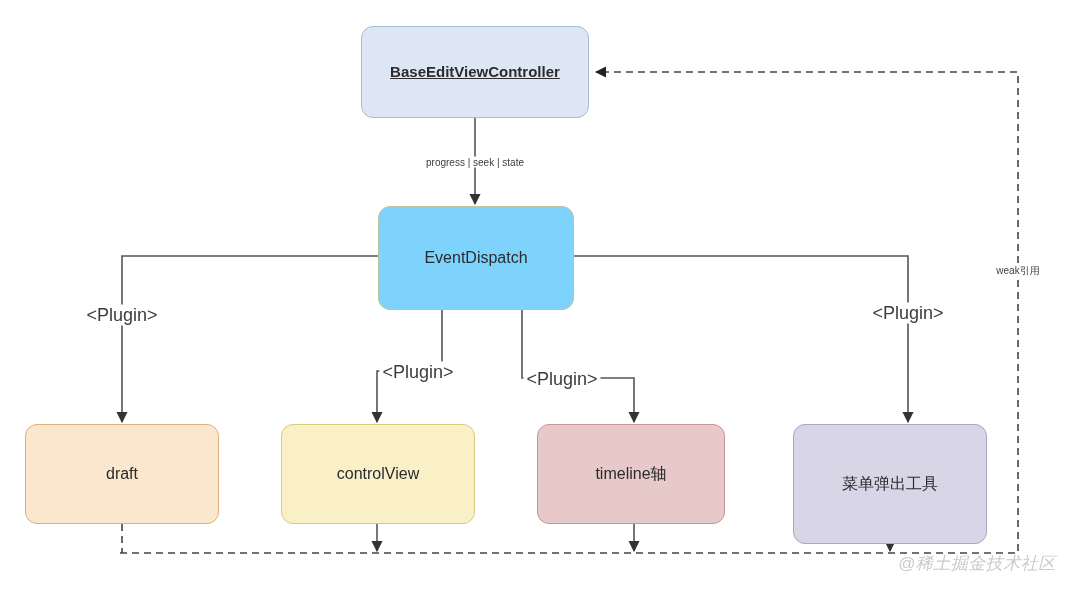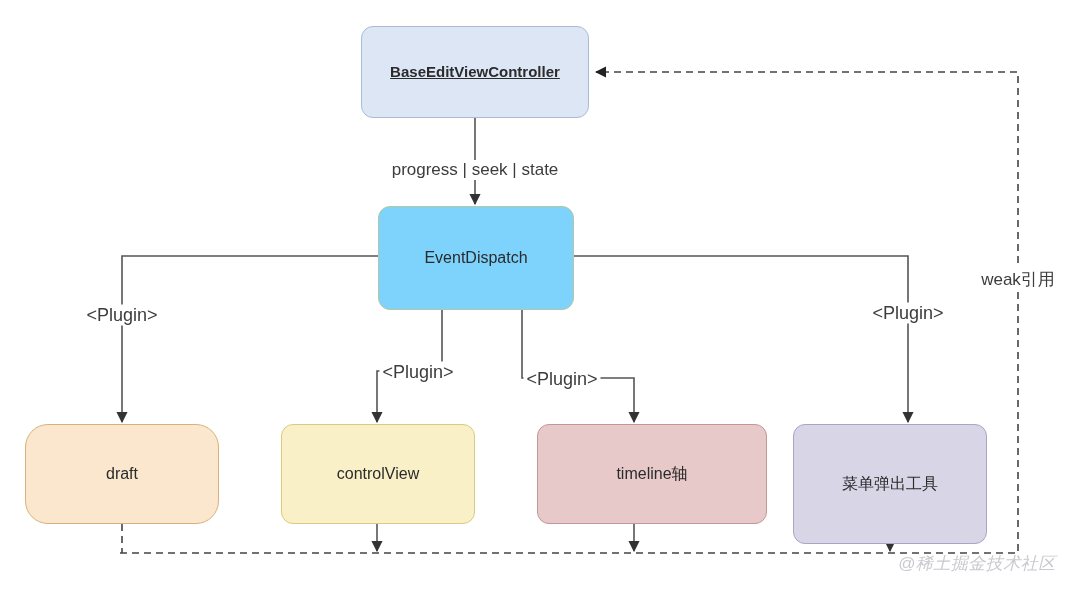--- a/index.html
+++ b/index.html
@@ -47,22 +47,21 @@
   .edge-label {
     position: absolute;
     font-size: 18px;
     color: #3c3c3c;
     background: #ffffff;
     padding: 0 3px;
     white-space: nowrap;
     z-index: 4;
   }
   .edge-label.big {
-    font-size: 17px;
-    margin-top: 8px;
+    font-size: 10px;
   }
   .watermark {
     position: absolute;
     font-size: 17px;
     color: #c9c9cf;
     white-space: nowrap;
     z-index: 5;
     letter-spacing: 0.5px;
     font-style: italic;
   }
@@ -109,27 +108,27 @@
       <path d="M 890 524 L 890 551" marker-end="url(#arrow-solid)"></path>
     </g>
   </svg>
 
   <div class="node bold" style="left: 361px; top: 26px; width: 228px; height: 92px; background: rgb(220, 230, 245); border-color: rgb(168, 188, 216);">
     <span>BaseEditViewController</span>
   </div>
   <div class="node" style="left: 378px; top: 206px; width: 196px; height: 104px; background: #7dd3fc; border-color: rgb(182, 199, 159);">
     <span>EventDispatch</span>
   </div>
-  <div class="node" style="left: 25px; top: 424px; width: 194px; height: 100px; background: rgb(250, 231, 205); border-color: rgb(217, 178, 121); border-radius: 23px;">
+  <div class="node" style="left: 25px; top: 424px; width: 194px; height: 100px; background: rgb(250, 231, 205); border-color: rgb(217, 178, 121);">
     <span>draft</span>
   </div>
   <div class="node" style="left: 281px; top: 424px; width: 194px; height: 100px; background: rgb(250, 240, 200); border-color: rgb(216, 204, 125);">
     <span>controlView</span>
   </div>
-  <div class="node" style="left: 537px; top: 424px; width: 230px; height: 100px; background: rgb(232, 201, 201); border-color: rgb(197, 150, 150);">
+  <div class="node" style="left: 537px; top: 424px; width: 188px; height: 100px; background: rgb(232, 201, 201); border-color: rgb(197, 150, 150);">
     <span>timeline轴</span>
   </div>
   <div class="node" style="left: 793px; top: 424px; width: 194px; height: 120px; background: rgb(216, 213, 230); border-color: rgb(169, 165, 196);">
     <span>菜单弹出工具</span>
   </div>
 
   <div class="edge-label big" style="left: 475px; top: 162px; transform: translate(-50%, -50%);">progress | seek | state</div>
   <div class="edge-label" style="left: 122px; top: 315px; transform: translate(-50%, -50%);">&lt;Plugin&gt;</div>
   <div class="edge-label" style="left: 418px; top: 372px; transform: translate(-50%, -50%);">&lt;Plugin&gt;</div>
   <div class="edge-label" style="left: 562px; top: 379px; transform: translate(-50%, -50%);">&lt;Plugin&gt;</div>

